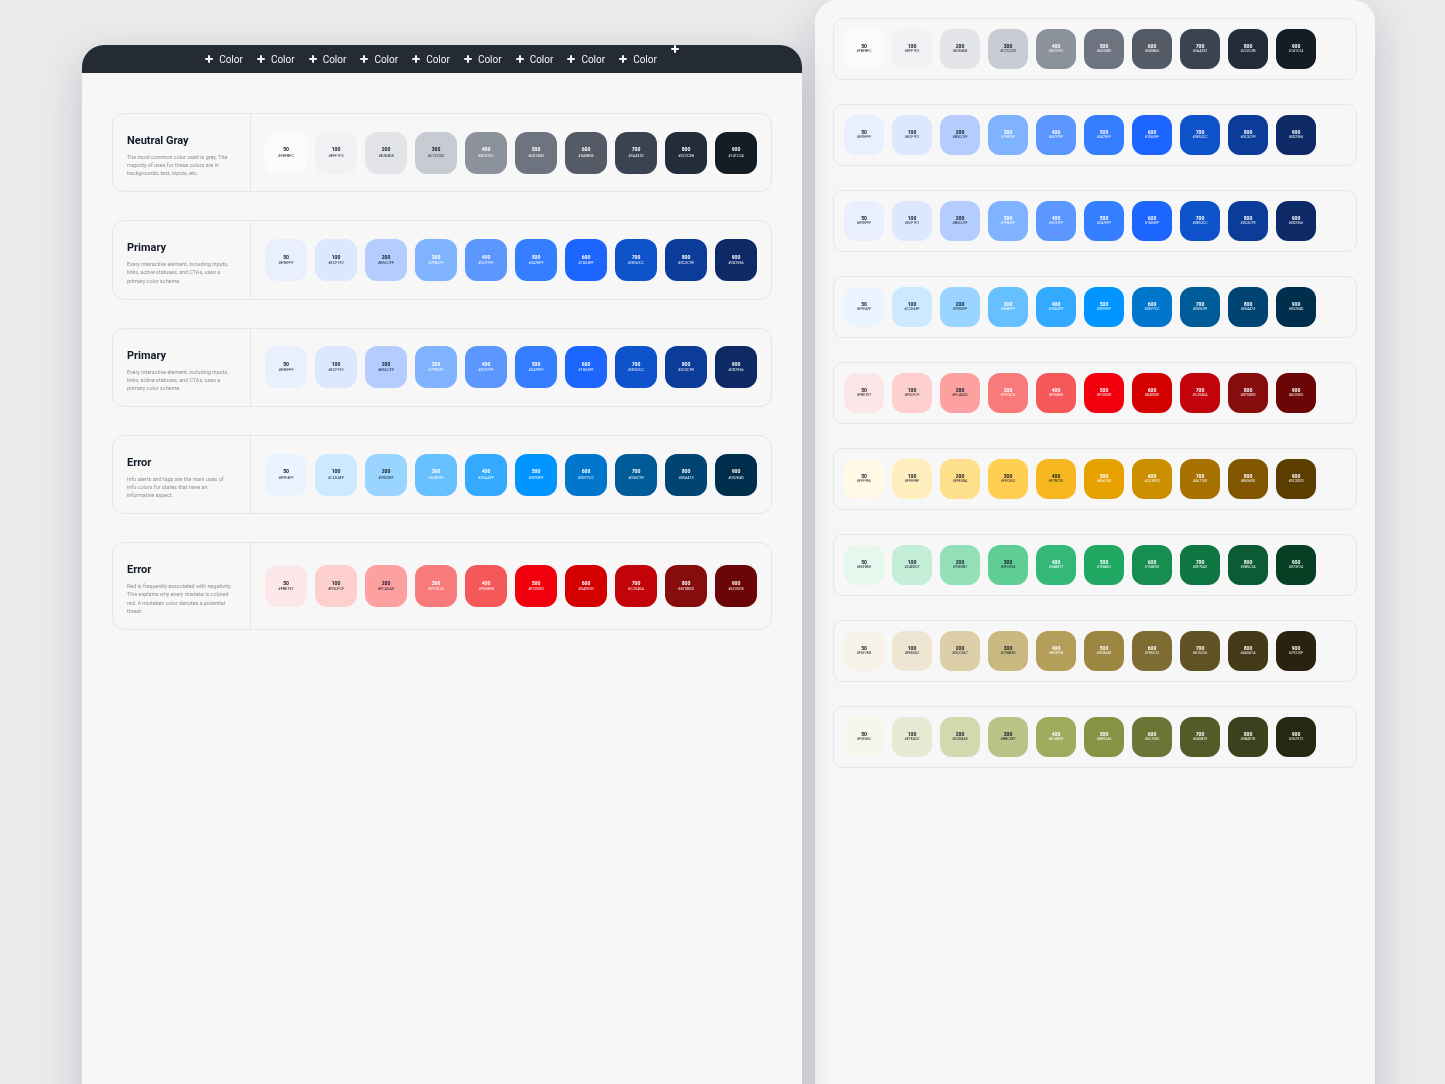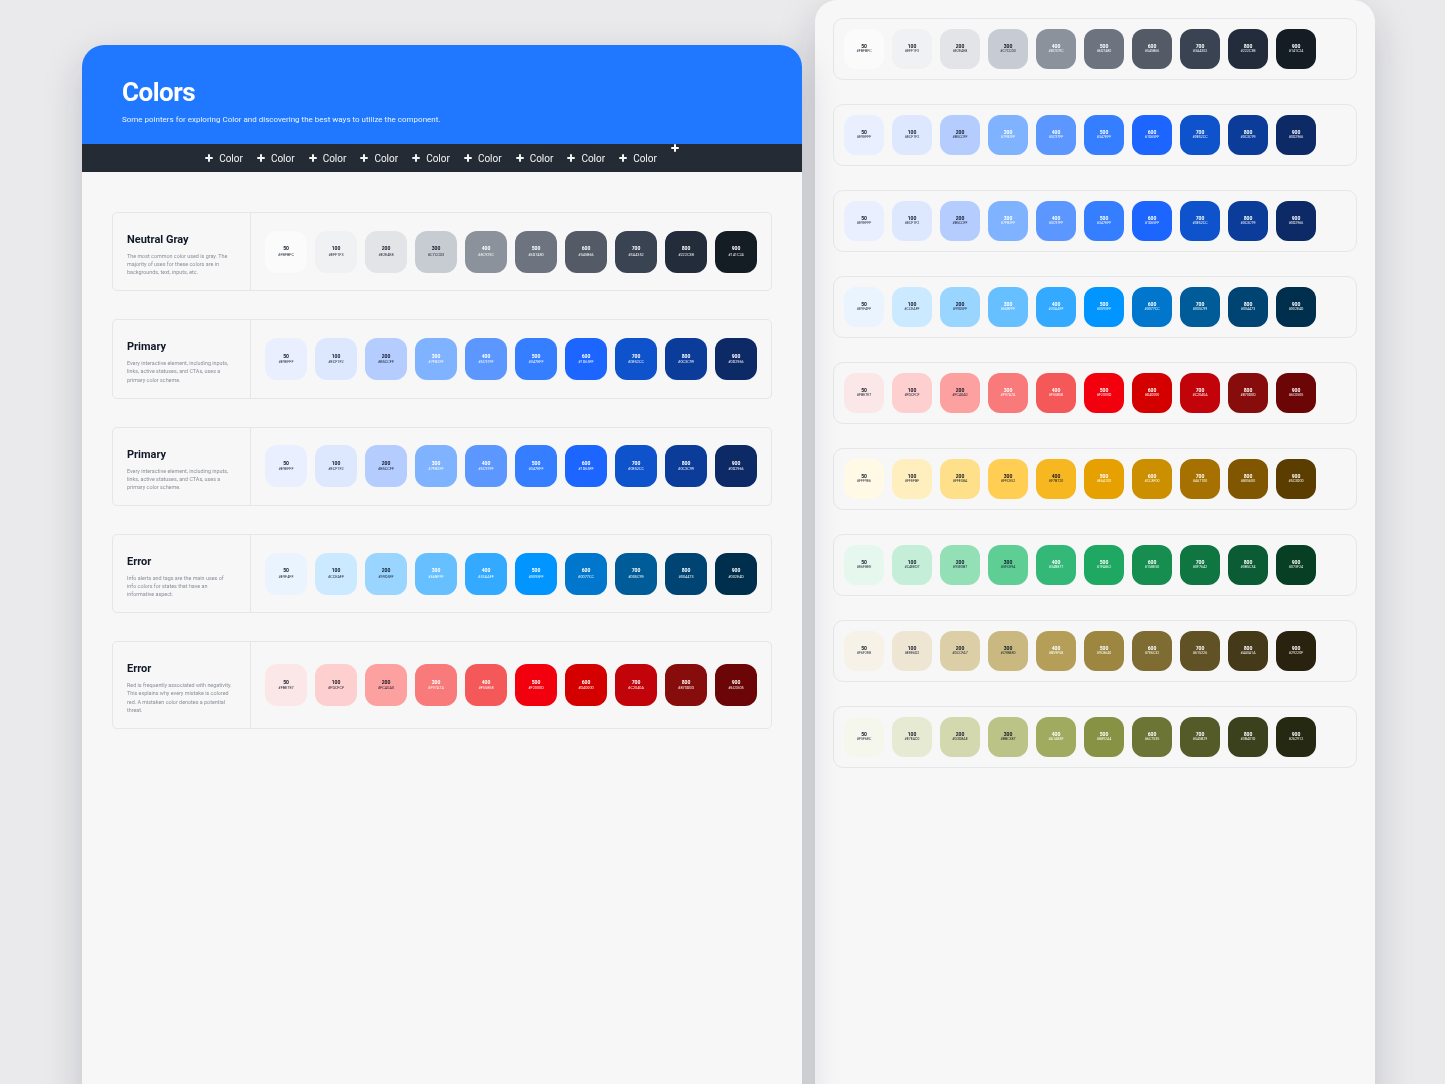--- a/index.html
+++ b/index.html
@@ -102,21 +102,21 @@
 
   
   .palette-list {
     padding: 40px 30px;
     display: flex;
     flex-direction: column;
     gap: 28px;
   }
   .palette-card {
     border: 1px solid var(--page-stroke);
-    border-radius: 5px;
+    border-radius: 12px;
     display: flex;
     align-items: stretch;
     background: var(--card-bg);
   }
   .palette-meta {
     width: 160px;
     border-right: 1px solid var(--page-stroke);
     padding: 16px 16px 14px 14px;
   }
   .palette-meta h3 {
@@ -569,24 +569,20 @@
             <div class="swatch" style="background: rgb(38, 41, 18); color: rgb(255, 255, 255);">
               <span class="step">900</span>
               <span class="hex">#262912</span>
             </div>
           </div>
         </div>
       </div>
   </div>
 
   <div class="page page-fg">
-    <div class="hero">
-      <h1>Colors</h1>
-      <p>Some pointers for exploring Color and discovering the best ways to utilize the component.</p>
-    </div>
     <div class="nav" id="nav">
         <span class="nav-item">
           <span class="spark"></span>
           <span>Color</span>
         </span>
         <span class="nav-item">
           <span class="spark"></span>
           <span>Color</span>
         </span>
         <span class="nav-item">

